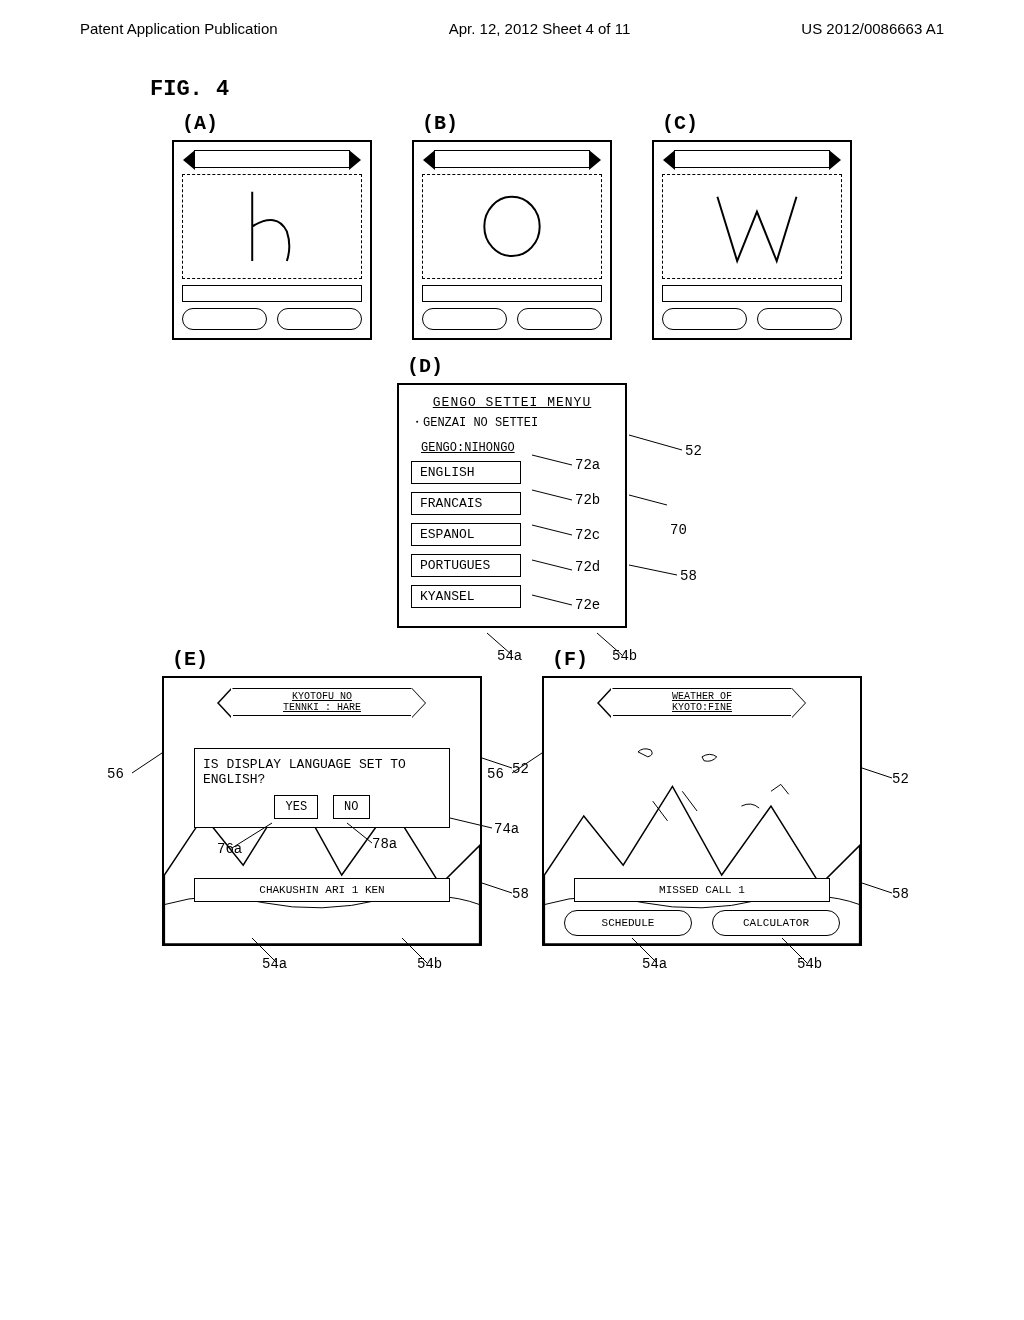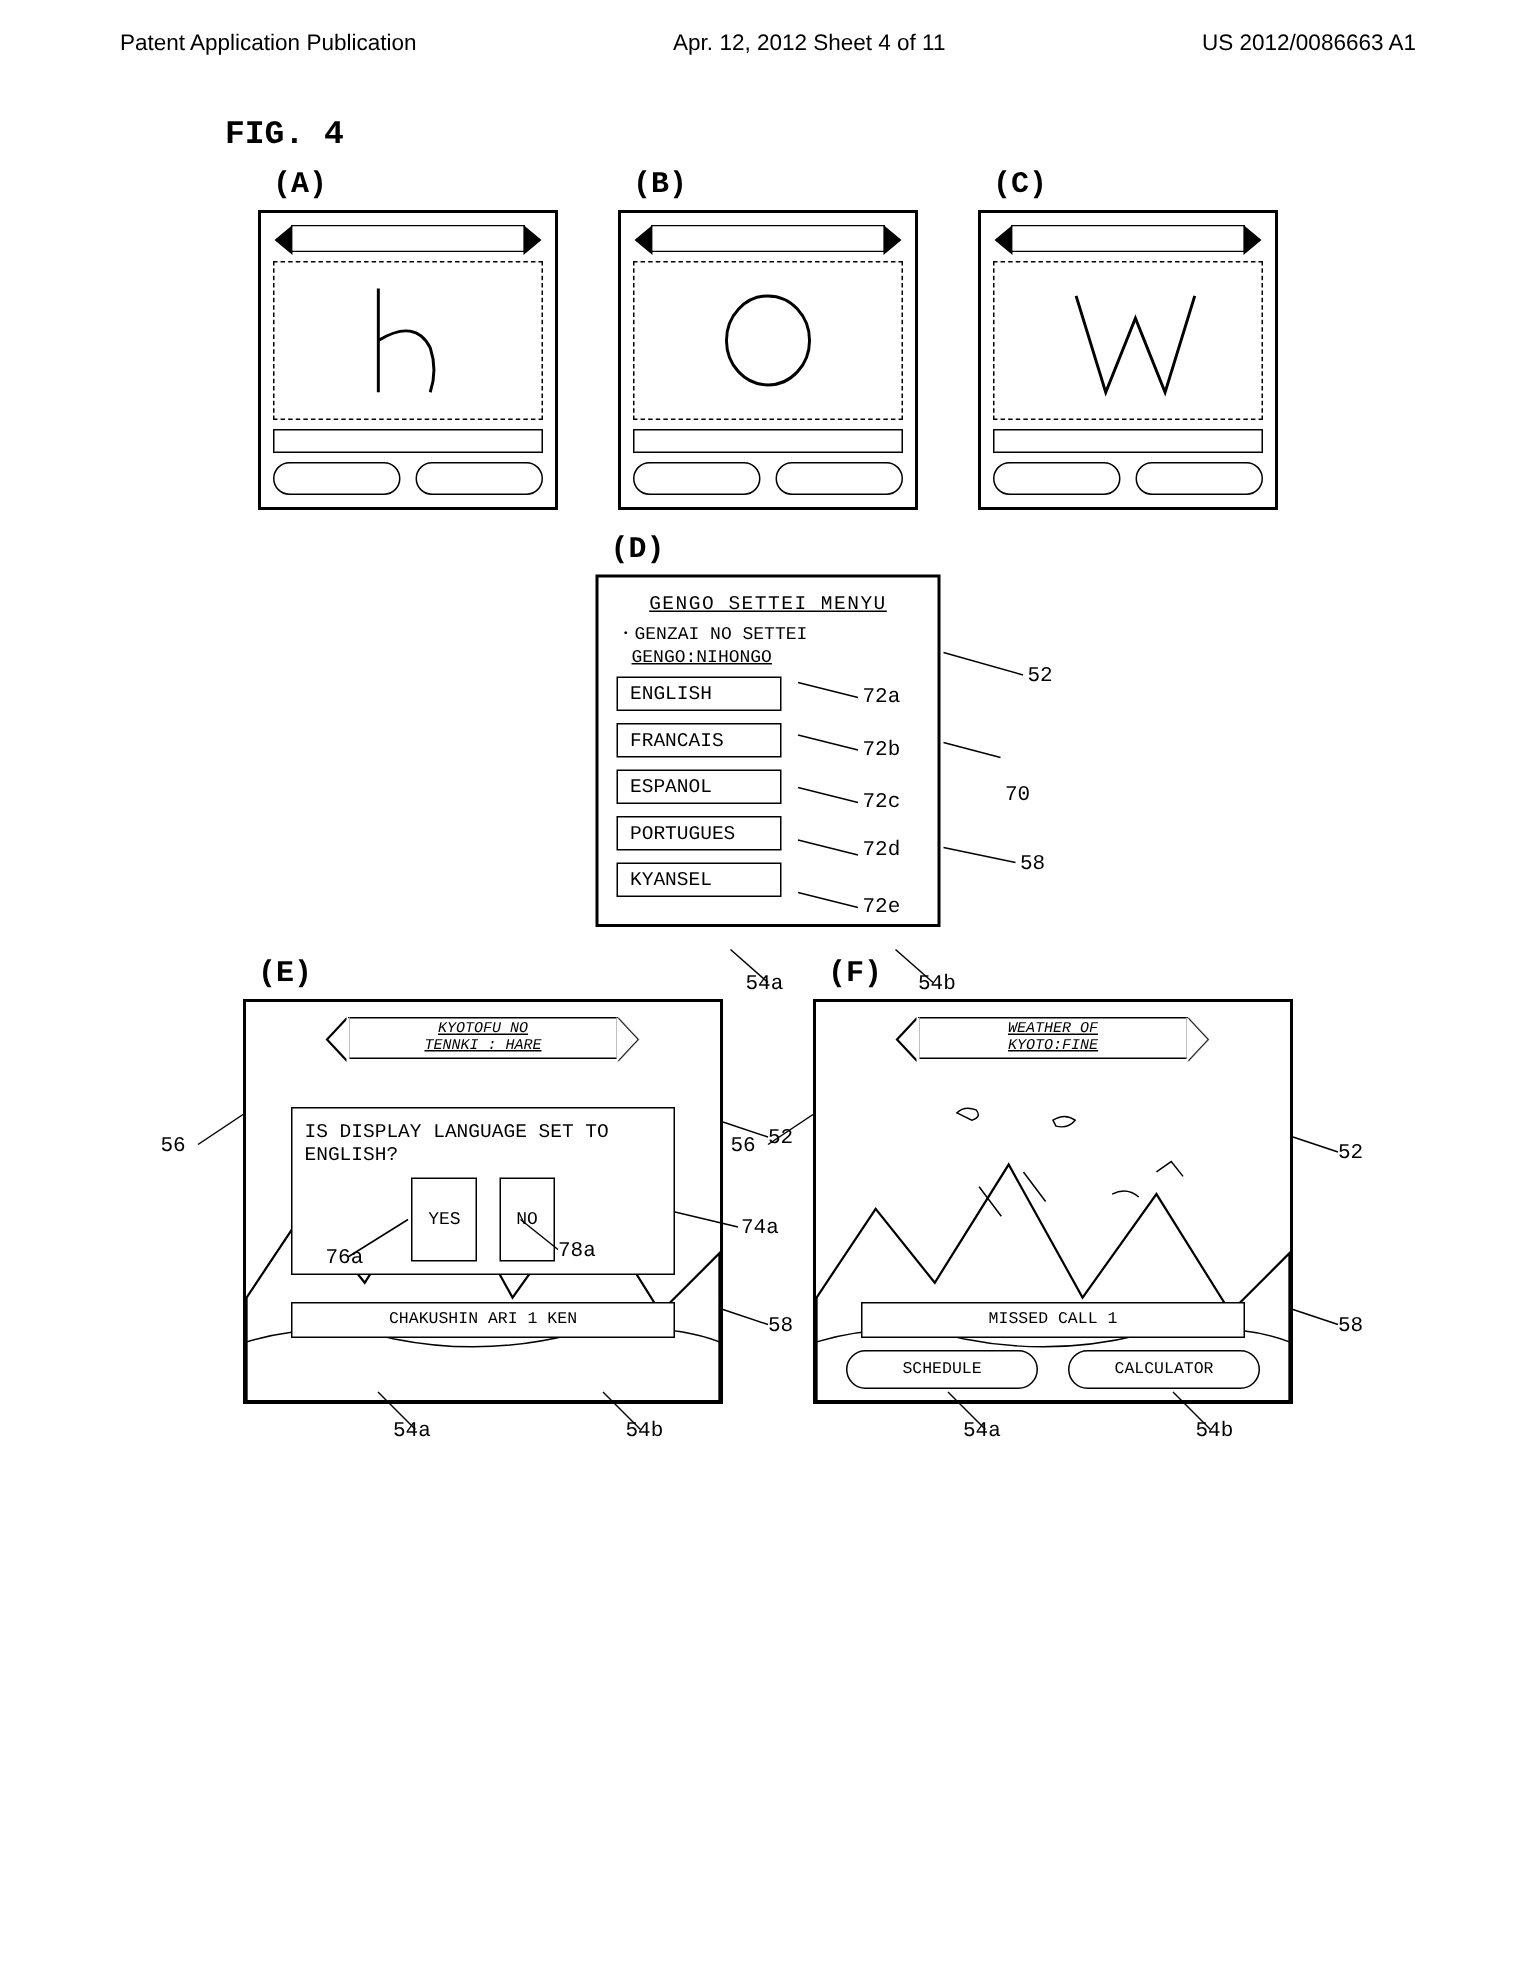--- a/index.html
+++ b/index.html
@@ -23,38 +23,38 @@
   .gesture-area { flex: 1; border: 1.5px dashed #000; position: relative; }
   .gesture-svg { width: 100%; height: 100%; }
   
   .pict { height: 18px; border: 1.5px solid #000; }
   .btn-row { display: flex; gap: 10px; }
   .soft-btn { flex: 1; height: 22px; border: 1.5px solid #000; border-radius: 11px; display:flex; align-items:center; justify-content:center; font-family:'Courier New',monospace; font-size:11px; }
 
   
   .device-d { border: 2px solid #000; width: 230px; padding: 10px 12px; background: #fff; font-family: 'Courier New', monospace; position: relative; }
   .menu-title { font-size: 13px; text-decoration: underline; text-align: center; margin-bottom: 4px; letter-spacing: 1px;}
-  .menu-sub { font-size: 12px; margin-bottom: 0; }
+  .menu-sub { font-size: 12px; margin-bottom: 10px; }
   .menu-sub2 { font-size: 12px; text-decoration: underline; margin-left: 10px; margin-bottom: 6px; }
   .menu-btn { border: 1.5px solid #000; padding: 3px 8px; font-size: 13px; margin-bottom: 8px; width: 110px; }
   .d-wrap { position: relative; display: inline-block; }
   .callout { position: absolute; font-family: 'Courier New', monospace; font-size: 14px; }
   .callout-line { stroke: #000; stroke-width: 1; fill: none; }
   
   
   .device-ef { border: 2px solid #000; width: 320px; height: 270px; position: relative; background: #fff; overflow: hidden; }
   .ef-ticker { position: absolute; top: 10px; left: 50%; transform: translateX(-50%); width: 180px; height: 28px; border: 1.5px solid #000; display:flex; align-items:center; justify-content:center; font-family:'Courier New',monospace; font-size:10px; text-align:center; line-height:1.1; background:#fff; }
   .ef-ticker::before, .ef-ticker::after { content:''; position:absolute; width:0; height:0; top:-1px; }
   .ef-ticker::before { left:-14px; border-top:15px solid transparent; border-bottom:15px solid transparent; border-right:14px solid #fff; filter: drop-shadow(-1.5px 0 0 #000);}
   .ef-ticker::after { right:-14px; border-top:15px solid transparent; border-bottom:15px solid transparent; border-left:14px solid #fff; filter: drop-shadow(1.5px 0 0 #000);}
-  .ef-ticker-text { text-decoration: underline; font-style: italic; }
+  .ef-ticker-text { text-decoration: underline; }
   
   .dialog { position: absolute; top: 70px; left: 30px; right: 30px; border: 1.5px solid #000; padding: 8px; background: #fff; font-family:'Courier New',monospace; font-size:13px; }
   .dialog-btns { display:flex; gap: 15px; justify-content:center; margin-top:8px;}
-  .dialog-btn { border:1.5px solid #000; padding: 20px 10px; font-size:12px;font-family:Liberation Mono, monospace; }
+  .dialog-btn { border:1.5px solid #000; padding: 4px 10px; font-size:12px;font-family:Liberation Mono, monospace; }
   
   .ef-pict { position:absolute; bottom: 42px; left: 30px; right: 30px; height: 24px; border: 1.5px solid #000; display:flex; align-items:center; justify-content:center; font-family:'Courier New',monospace; font-size:11px; background:#fff;}
   .ef-btns { position:absolute; bottom: 8px; left: 20px; right: 20px; display:flex; gap: 20px;}
   .ef-btn { flex:1; height: 26px; border:1.5px solid #000; border-radius: 13px; display:flex; align-items:center; justify-content:center; font-family:'Courier New',monospace; font-size:11px; background:#fff;}
   
   .mountain-svg { position:absolute; inset:0; width:100%; height:100%; }
   
   .ef-wrap { position: relative; display: inline-block; }
 </style>
 </head>

